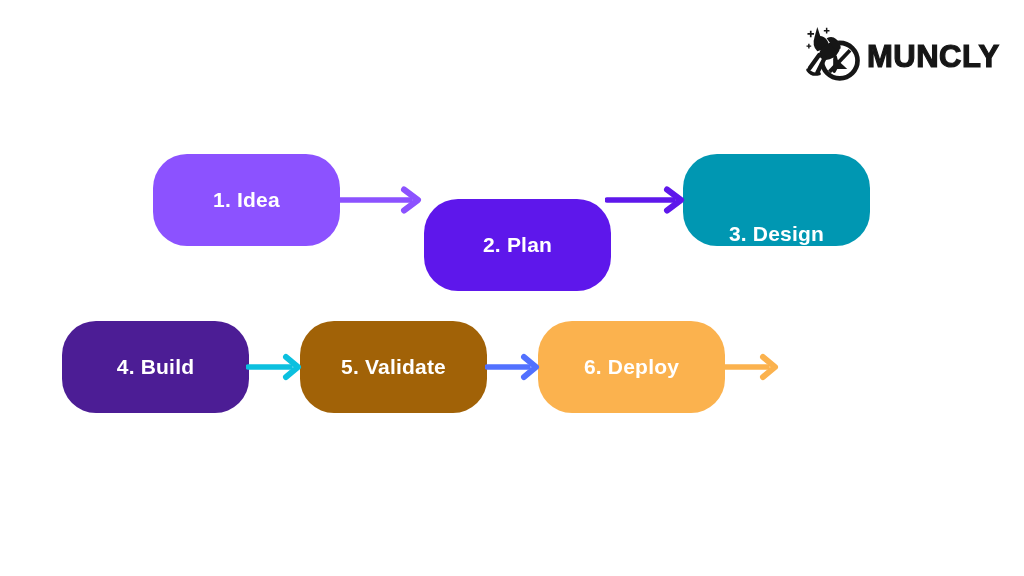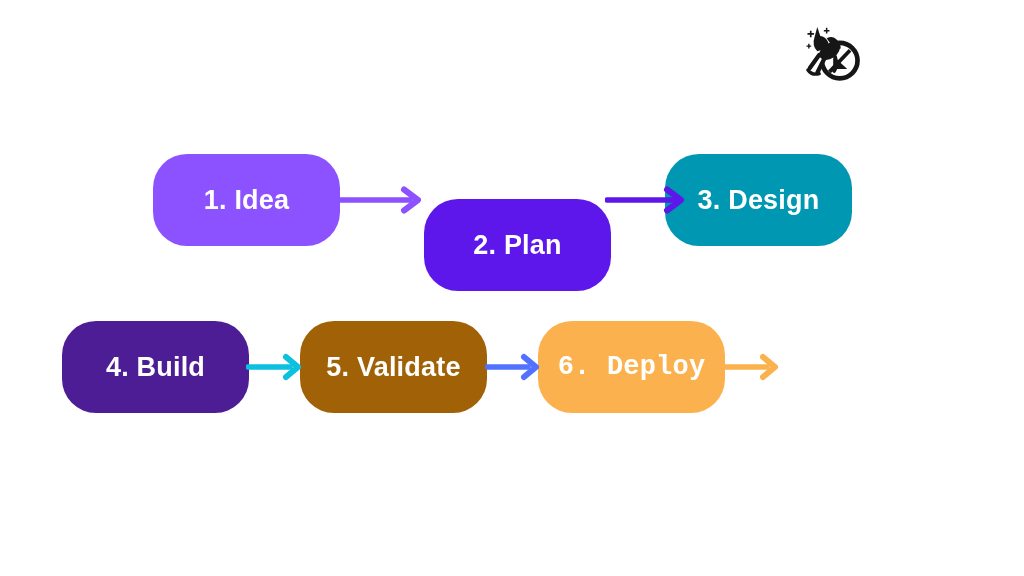--- a/index.html
+++ b/index.html
@@ -41,31 +41,31 @@
   .step {
     position: absolute;
     width: 187px;
     height: 92px;
     border-radius: 34px;
     display: flex;
     align-items: center;
     justify-content: center;
   }
   .step-label {
-    font-size: 27px;
+    font-size: 21px;
     font-weight: 700;
     letter-spacing: 0.2px;
     white-space: nowrap;
   }
   .step-1 { left: 153px; top: 154px; }
   .step-2 { left: 424px; top: 154px; margin-top: 45px; }
-  .step-3 { left: 665px; top: 154px; }
+  .step-3 { left: 683px; top: 154px; align-items: flex-end; }
   .step-4 { left:  62px; top: 321px; }
   .step-5 { left: 300px; top: 321px; }
-  .step-6 { left: 538px; top: 321px; font-family: Liberation Mono, monospace; }
+  .step-6 { left: 538px; top: 321px; }
   .step-7 { left: 777px; top: 321px; width: 186px; }
 
   
   .arrow { position: absolute; height: 44px; }
   .arrow svg { display: block; }
   .arrow-1 { left: 338px; top: 178px; width: 84px; }
   .arrow-2 { left: 605px; top: 178px; width: 80px; }
   .arrow-3 { left: 246px; top: 345px; width: 56px; }
   .arrow-4 { left: 485px; top: 345px; width: 55px; }
   .arrow-5 { left: 723px; top: 345px; width: 56px; }
@@ -95,20 +95,21 @@
           <path d="M20,34 L12,50" stroke="currentColor" stroke-width="4.5" stroke-linecap="round"></path>
           <path d="M31,33 q3,9 -1,15" stroke="currentColor" stroke-width="4" fill="none" stroke-linecap="round"></path>
           <path d="M2,47 q4,6 12,4" stroke="currentColor" stroke-width="3.5" fill="none" stroke-linecap="round"></path>
 
           <path d="M5,5 v7 M1.5,8.5 h7" stroke="currentColor" stroke-width="1.8"></path>
           <path d="M22,2 v6 M19,5 h6" stroke="currentColor" stroke-width="1.6"></path>
           <path d="M3,19 v5 M0.5,21.5 h5" stroke="currentColor" stroke-width="1.5"></path>
         </g>
       </svg>
     </span>
+    <span class="logo-text">MUNCLY</span>
   </div>
 
   <div class="step step-1" style="background: rgb(140, 82, 255); color: rgb(255, 255, 255);">
     <span class="step-label">1. Idea</span>
   </div>
   <div class="step step-2" style="background: rgb(94, 23, 235); color: rgb(255, 255, 255);">
     <span class="step-label">2. Plan</span>
   </div>
   <div class="step step-3" style="background: rgb(0, 151, 178); color: rgb(255, 255, 255);">
     <span class="step-label">3. Design</span>

